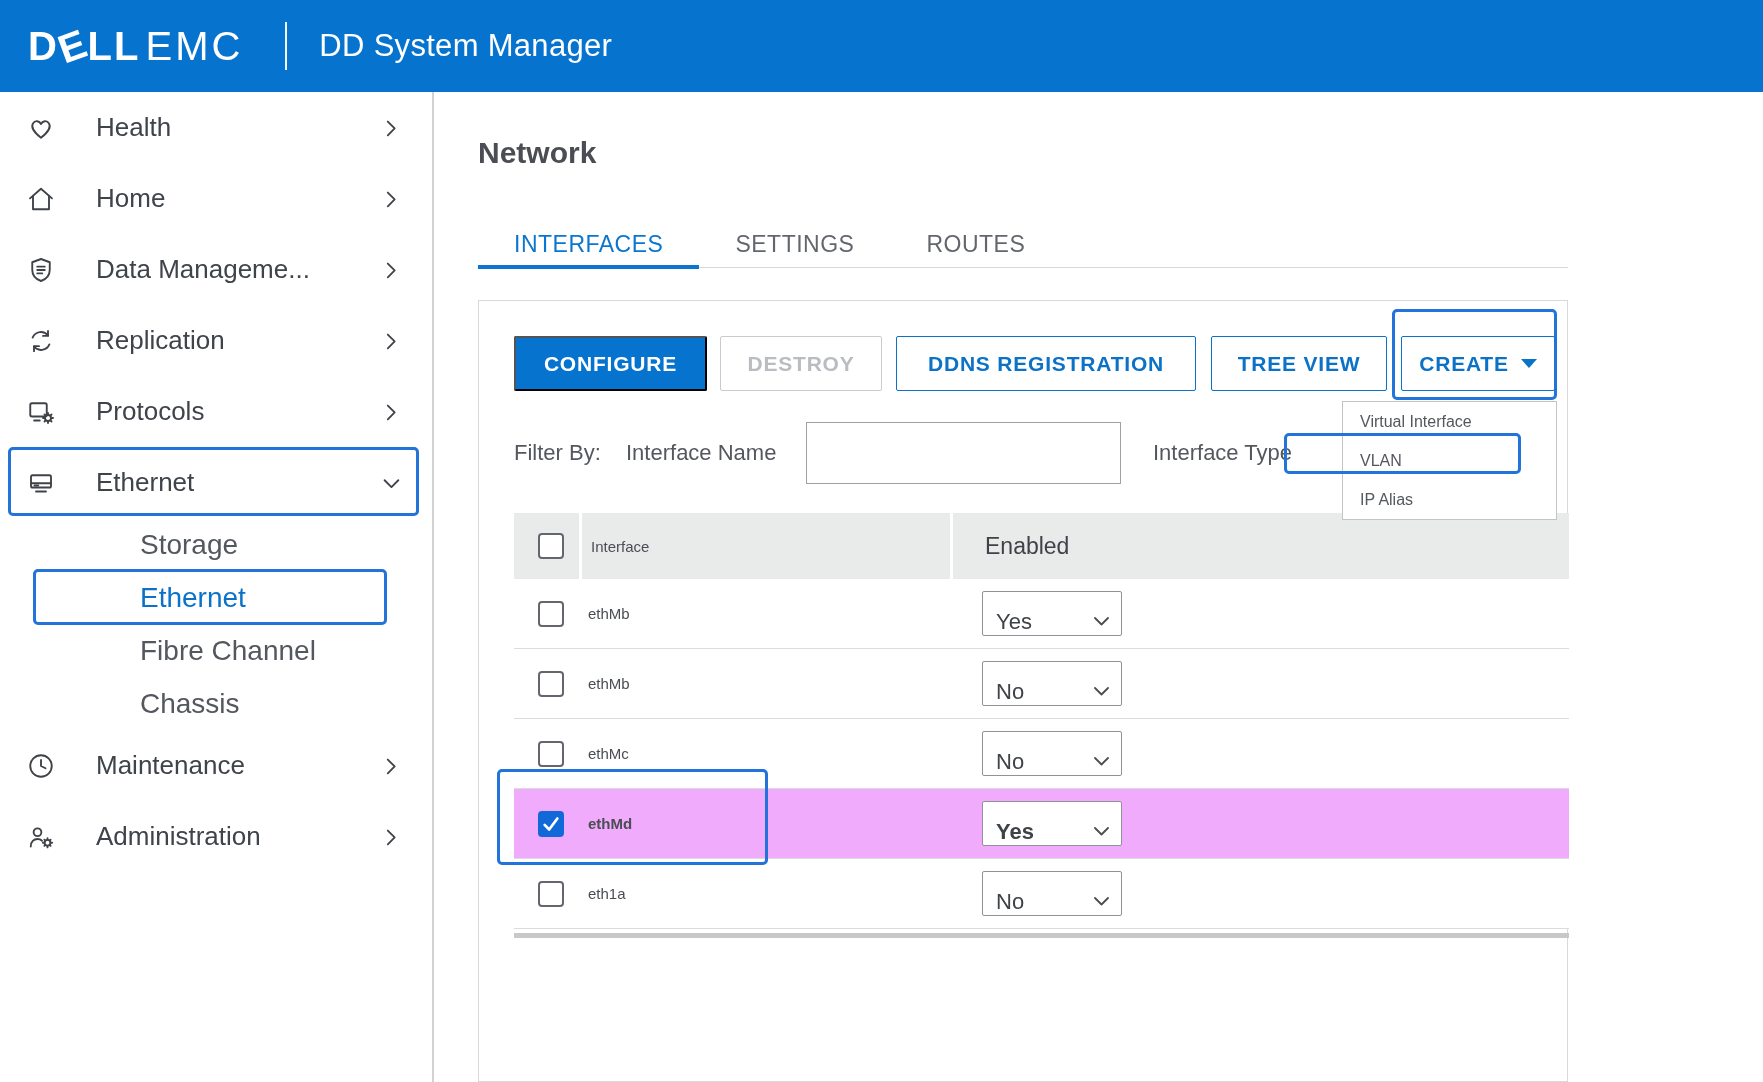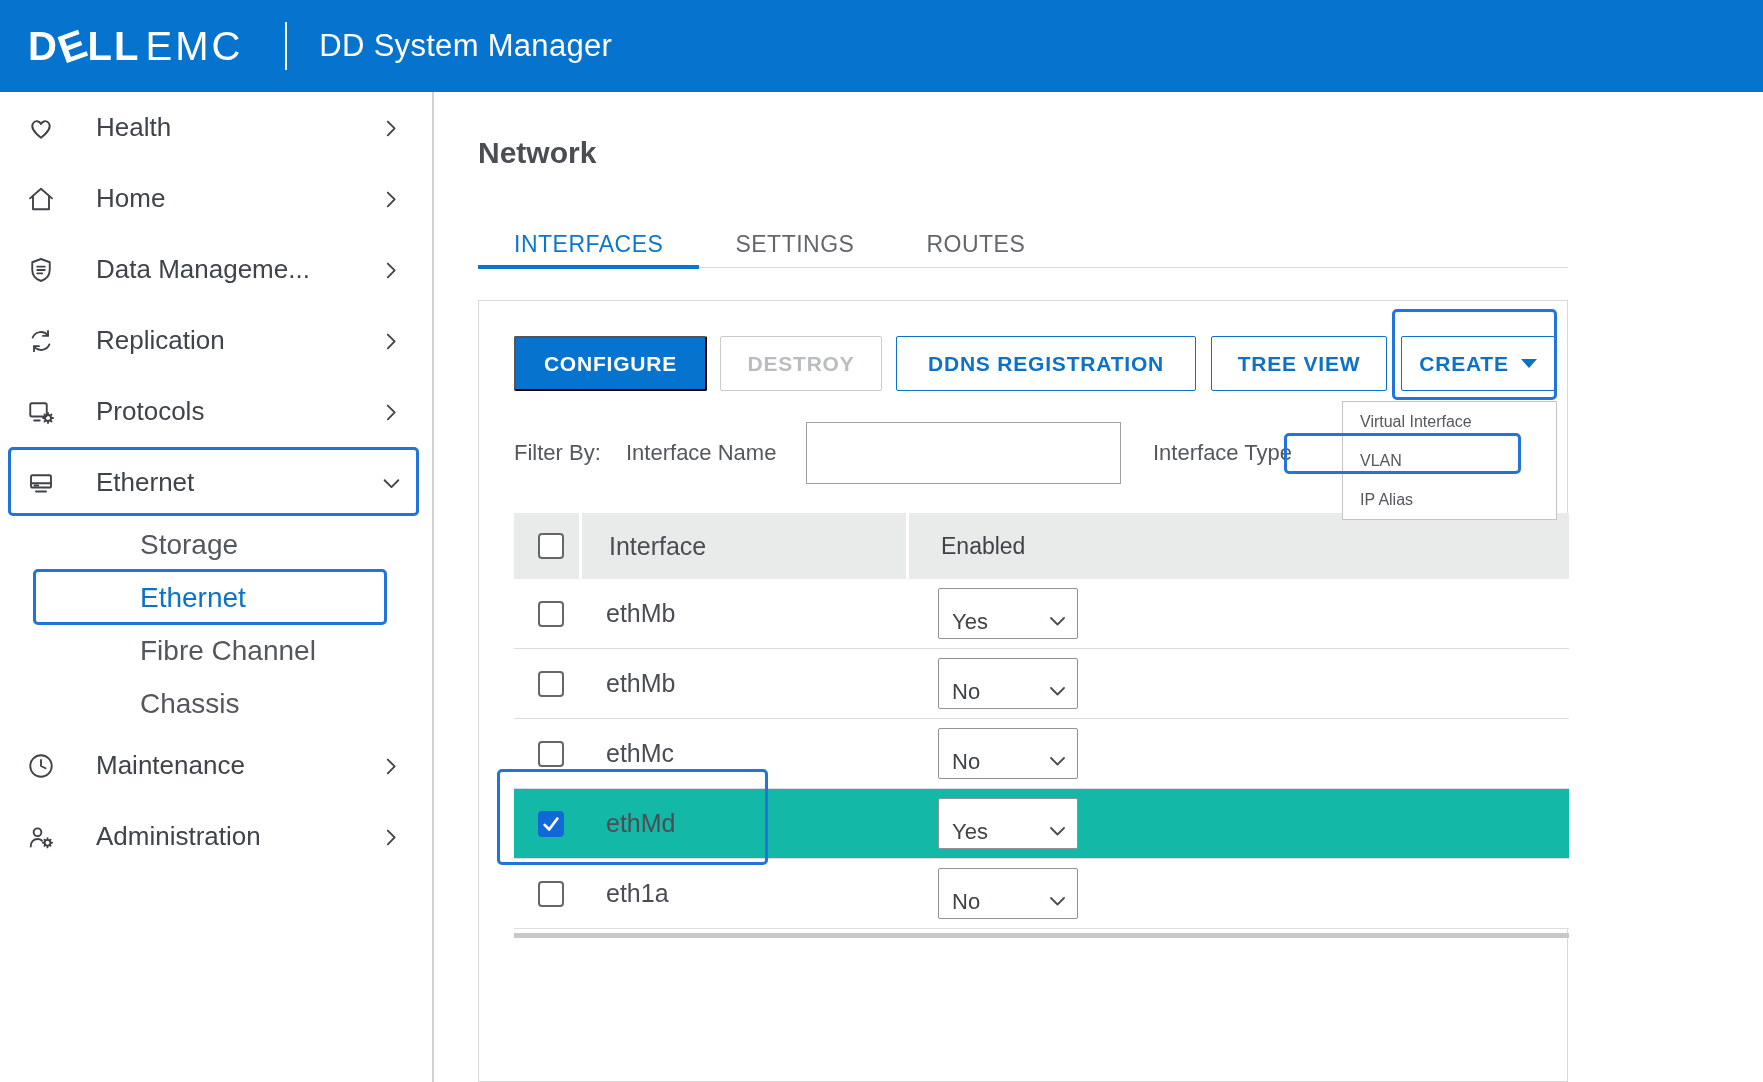--- a/index.html
+++ b/index.html
@@ -68,34 +68,34 @@
   
   .create-menu { position: absolute; left: 863px; top: 100px; width: 215px; background: #fff;
                  border: 1px solid #c2c4c6; z-index: 30; }
   .menu-item { height: 39px; display: flex; align-items: center; padding-left: 17px;
                font-size: 16px; color: #54585e; cursor: pointer; }
 
   
   .table { position: absolute; left: 35px; top: 212px; width: 1055px; }
   .t-head { display: flex; height: 66px; background: #e9eaea; align-items: stretch; }
   .t-row  { display: flex; height: 70px; align-items: center; border-bottom: 1px solid #dadcdd; background: #fff; }
-  .t-row.highlight { background: #14b8a6; }
+  .t-row.highlight { background: #f0abfc; font-weight: bold; }
   .col-check { width: 65px; display: flex; align-items: center; flex: 0 0 auto; }
-  .col-iface { width: 327px; padding-left: 27px; font-size: 25px; color: #4a4e54; flex: 0 0 auto; }
+  .col-iface { width: 371px; padding-left: 9px; font-size: 15px; color: #4a4e54; flex: 0 0 auto; }
   .col-enabled { flex: 1; padding-left: 32px; font-size: 23px; color: #3f4348; }
   .t-head .col-iface, .t-head .col-enabled { border-left: 3px solid #fff; display: flex; align-items: center; }
   .t-head .col-check { align-items: center; }
 
   .cb { width: 26px; height: 26px; margin-left: 24px; border: 2px solid #63676d; border-radius: 4px;
         background: #fff; position: relative; cursor: pointer; flex: 0 0 auto; }
   .cb svg { position: absolute; left: 1px; top: 1px; width: 20px; height: 20px; display: none; }
   .cb.checked { background: #1168D8; border-color: #1168D8; }
   .cb.checked svg { display: block; }
 
-  .select { width: 140px; height: 51px; border: 1px solid #8f9397; border-radius: 2px; background: #fff;
+  .select { width: 140px; height: 45px; border: 1px solid #8f9397; border-radius: 2px; background: #fff;
             display: flex; align-items: center; justify-content: space-between;
             padding: 16px 12px 0 13px; font-size: 22px; color: #3f4348; cursor: pointer; }
   .sel-chev svg { width: 15px; height: 9px; }
 
   .scroll-track { position: absolute; left: 35px; top: 632px; width: 1055px; height: 5px; background: #c8c8c8; }
 
   
   .annotation { position: absolute; border: 3px solid #2273DA; border-radius: 5px;
                 z-index: 60; pointer-events: none; background: transparent; }
   .ann-hardware { left: 8px;    top: 447px; width: 411px; height: 69px; }

